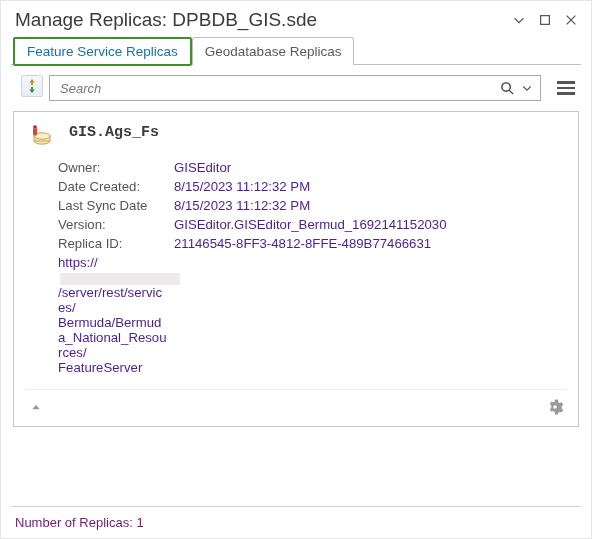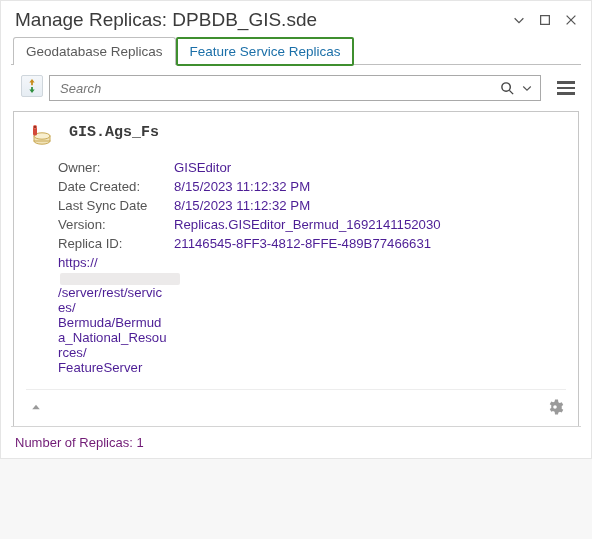--- a/index.html
+++ b/index.html
@@ -5,21 +5,21 @@
   * { box-sizing: border-box; }
   html, body {
     margin: 0; padding: 0;
     width: 592px; height: 539px;
     font-family: "Segoe UI", Tahoma, sans-serif;
     font-size: 13px;
     color: #4a4a4a;
     background: #f7f7f7;
   }
   .pane {
-    width: 592px; height: 459px;
+    width: 592px; height: 539px;
     background: #ffffff;
     border: 1px solid #e5e5e5;
     display: flex; flex-direction: column;
     padding: 4px 10px 6px 10px;
   }
   .titlebar {
     display: flex; align-items: center;
     padding: 4px 2px 6px 4px;
   }
   .titlebar-title {
@@ -230,22 +230,22 @@
       <div class="titlebar-btn">
         <svg viewBox="0 0 16 16">
             <line x1="3" y1="3" x2="13" y2="13"></line>
             <line x1="13" y1="3" x2="3" y2="13"></line>
           </svg>
       </div>
     </div>
   </div>
 
   <div class="tabs">
+    <div class="tab active-hl">Feature Service Replicas</div>
     <div class="tab inactive">Geodatabase Replicas</div>
-    <div class="tab active-hl">Feature Service Replicas</div>
   </div>
 
   <div class="toolbar-row">
     <div class="sync-icon">
       <svg viewBox="0 0 16 16">
         <path d="M8 2 L8 7" stroke="#c78a1a" stroke-width="2" fill="none"></path>
         <polygon points="8,0 5,4 11,4" fill="#c78a1a"></polygon>
         <path d="M8 14 L8 9" stroke="#2f8f3f" stroke-width="2" fill="none"></path>
         <polygon points="8,16 5,12 11,12" fill="#2f8f3f"></polygon>
       </svg>
@@ -291,21 +291,21 @@
         <div class="kv-label">Owner:</div>
         <div class="kv-value">GISEditor</div>
 
         <div class="kv-label">Date Created:</div>
         <div class="kv-value">8/15/2023 11:12:32 PM</div>
 
         <div class="kv-label">Last Sync Date</div>
         <div class="kv-value">8/15/2023 11:12:32 PM</div>
 
         <div class="kv-label">Version:</div>
-        <div class="kv-value">Replicas.GISEditor_Bermud_1692141152030</div>
+        <div class="kv-value">GISEditor.GISEditor_Bermud_1692141152030</div>
 
         <div class="kv-label">Replica ID:</div>
         <div class="kv-value">21146545-8FF3-4812-8FFE-489B77466631</div>
 
         <div class="kv-value url-value">
           <span>https://</span><span class="redact"></span><span>/server/rest/services/ Bermuda/Bermuda_National_Resources/ FeatureServer</span>
         </div>
       </div>
 
       <div class="card-foot">

